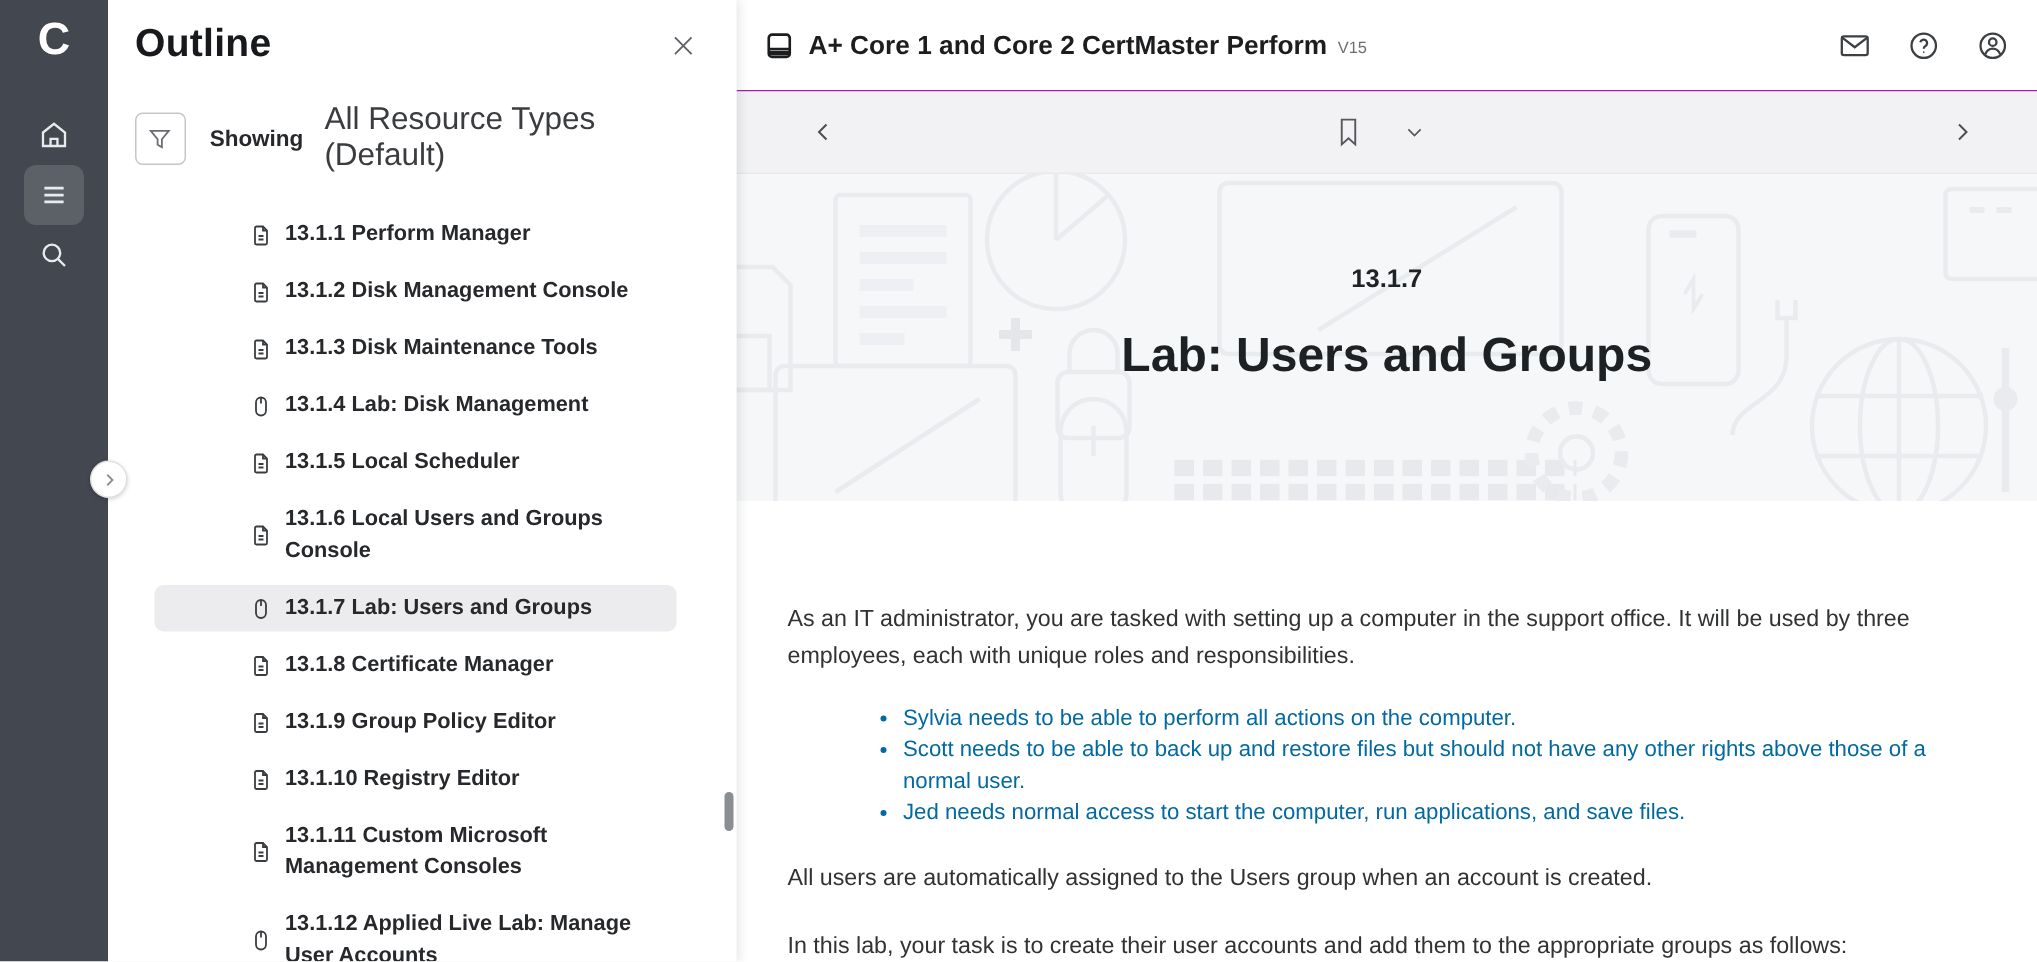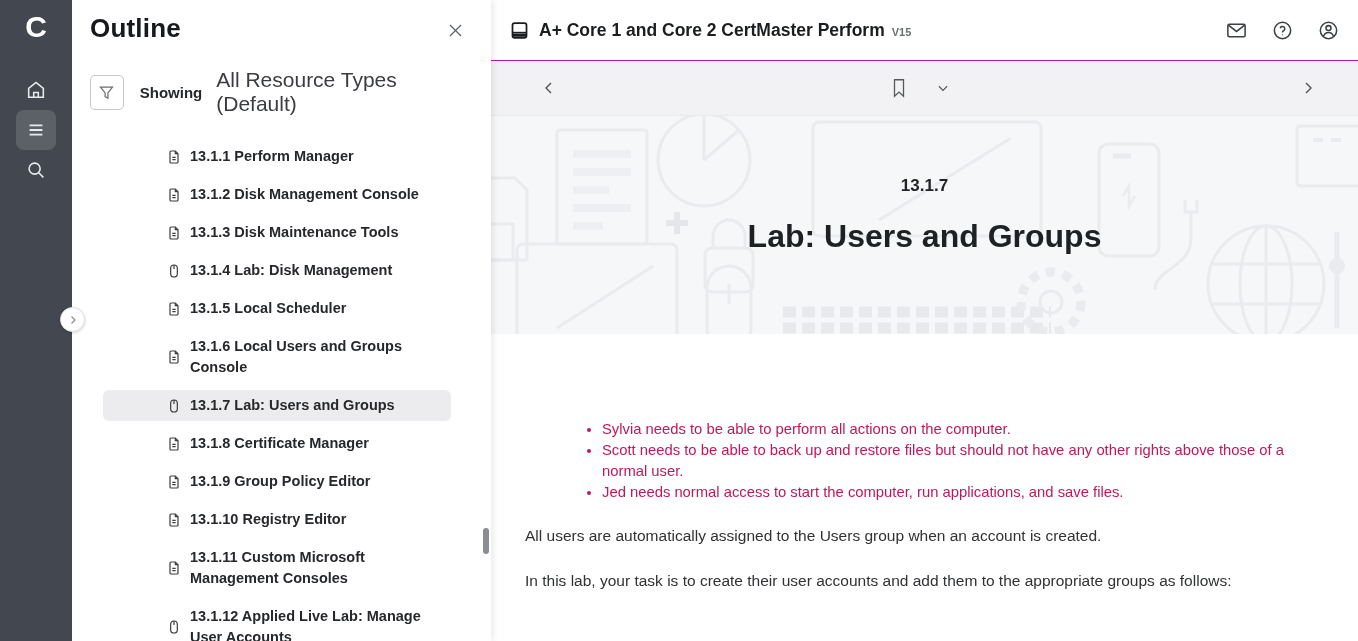--- a/index.html
+++ b/index.html
@@ -91,21 +91,21 @@
   
   .main { flex:1 1 auto; display:flex; flex-direction:column; background:#fff; min-width:0; }
 
   .main-header {
     height:61px; flex:0 0 61px; background:#fff; border-bottom:1px solid #a21caf;
     display:flex; align-items:center; padding:0 16px 0 18px;
   }
   .book-icon { display:inline-flex; margin-right:9px; }
   .book-icon svg { stroke:#1b1d1f; }
   .course-title { font-size:17.5px; font-weight:bold; color:#1b1d1f; white-space:nowrap; }
-  .course-version { font-size:11px; font-weight:bold; color:#6b6f73; margin-left:7px; margin-top:4px; }
+  .course-version { font-size:11px; font-weight:normal; color:#6b6f73; margin-left:7px; margin-top:4px; }
   .header-actions { margin-left:auto; display:flex; align-items:center; gap:19px; }
   .hdr-btn { background:none; border:none; cursor:pointer; padding:2px; display:flex; }
   .hdr-btn svg { stroke:#3c4043; }
 
   .navbar {
     height:55px; flex:0 0 55px; background:var(--nav-bg,#f2f2f4);
     position:relative; display:flex; align-items:center;
     border-bottom:1px solid #e9eaec;
   }
   .nav-btn { background:none; border:none; cursor:pointer; padding:6px; display:flex; }
@@ -130,21 +130,21 @@
   .hero-title { margin-top:22px; font-size:32px; font-weight:bold; color:#1e2124; }
 
   .body-area { padding:66px 50px 0 34px; background:#fff; flex:1; overflow:hidden; }
   .body-area p {
     font-size:15.5px; line-height:25px; color:#303234; max-width:786px;
   }
   .bullet-list {
     margin:19px 0 20px 0; padding-left:77px; max-width:770px;
   }
   .bullet-list li {
-    font-size:14.8px; line-height:21px; color:#be185d; margin:0;
+    font-size:14.8px; line-height:21px; color:#0369a1; margin:0;
   }
   .p-note { margin-top:20px; }
   .p-task { margin-top:20px; }
 </style>
 </head>
 <body>
 
 <div class="app">
 
   <aside class="rail">
@@ -482,20 +482,21 @@
         <path d="M846 116 v96" stroke-width="5"></path>
           <circle cx="846" cy="150" r="8" fill="#e9ebee" stroke="none"></circle>
       </svg>
       <div class="hero-inner">
         <div class="section-number">13.1.7</div>
         <h2 class="hero-title">Lab: Users and Groups</h2>
       </div>
     </div>
 
     <div class="body-area">
+      <p>As an IT administrator, you are tasked with setting up a computer in the support office. It will be used by three employees, each with unique roles and responsibilities.</p>
       <ul class="bullet-list">
 
           <li>Sylvia needs to be able to perform all actions on the computer.</li>
 
           <li>Scott needs to be able to back up and restore files but should not have any other rights above those of a normal user.</li>
 
           <li>Jed needs normal access to start the computer, run applications, and save files.</li>
         </ul>
       <p class="p-note">All users are automatically assigned to the Users group when an account is created.</p>
       <p class="p-task">In this lab, your task is to create their user accounts and add them to the appropriate groups as follows:</p>

